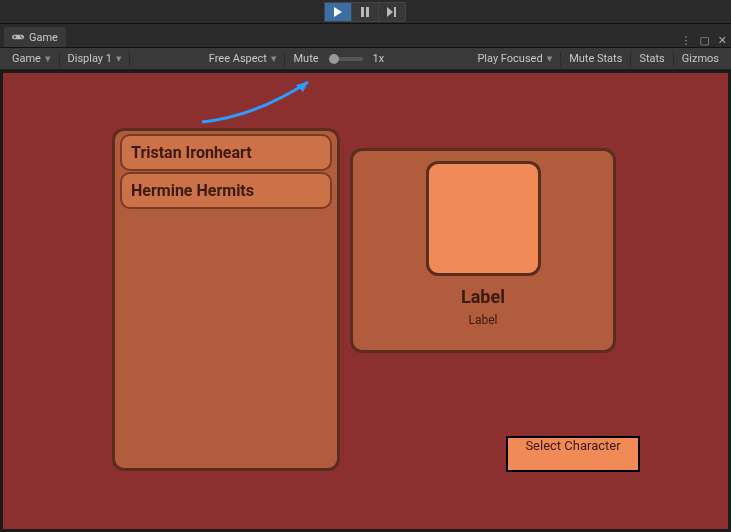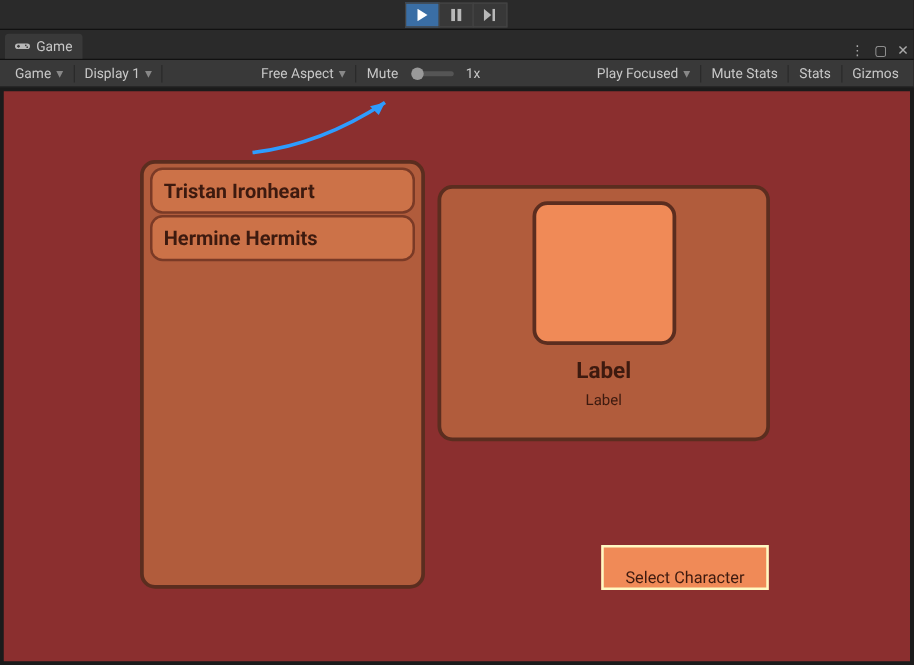--- a/index.html
+++ b/index.html
@@ -38,21 +38,21 @@
 
   
   .panel { position: absolute; background: #b15c3c; border: 3px solid #5b2d1f; border-radius: 12px; }
   .list-panel { left: 109px; top: 55px; width: 228px; height: 343px; padding: 3px 5px; display: flex; flex-direction: column; gap: 1px; }
   .list-item { background: #cc7248; border: 2px solid #7a3a26; border-radius: 10px; padding: 7px 9px; color: #3d1a0f; font-weight: 700; font-size: 16px; cursor: pointer; }
   .detail-panel { left: 347px; top: 55px; width: 266px; height: 205px; display: flex; flex-direction: column; align-items: center; padding: 10px 10px; margin-top: 20px; }
   .portrait { width: 115px; height: 115px; border-radius: 12px; background: #f08a57; border: 3px solid #5b2d1f; }
   .char-name { margin-top: 10px; color: #3d1a0f; font-weight: 700; font-size: 18px; }
   .char-class { margin-top: 6px; color: #3d1a0f; font-size: 12px; }
 
-  .select-btn { position: absolute; left: 478px; top: 363px; width: 134px; height: 36px; background: #f08a57; border: 2px solid #fef9c3; color: #3d1a0f; font-size: 13px; display: flex; align-items: flex-end; justify-content: center; cursor: pointer; }
+  .select-btn { position: absolute; left: 503px; top: 363px; width: 134px; height: 36px; background: #f08a57; border: 2px solid #000000; color: #3d1a0f; font-size: 13px; display: flex; align-items: flex-start; justify-content: center; cursor: pointer; }
 </style>
 </head>
 <body>
 
 <div class="playbar">
   <div class="playbtn active">
     <svg viewBox="0 0 10 10">
         <polygon points="1,0 9,5 1,10" fill="currentColor"></polygon>
       </svg>
   </div>

